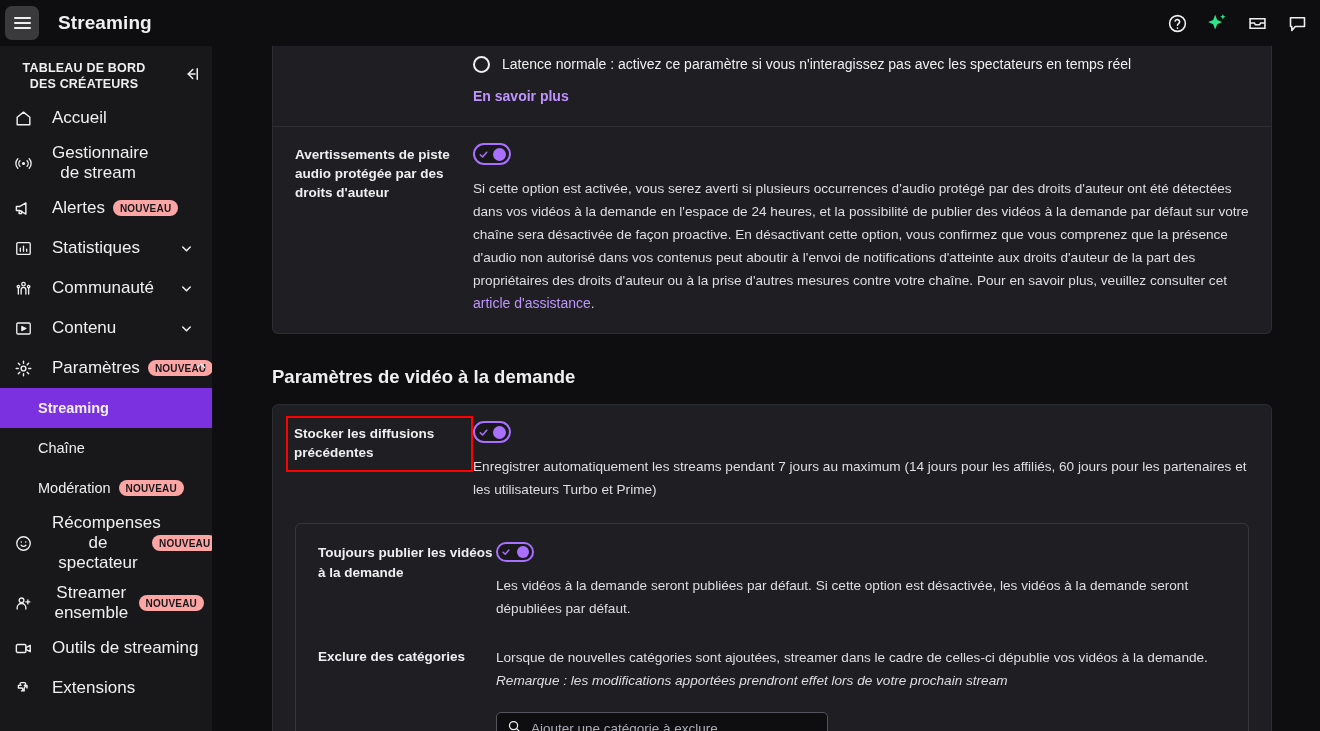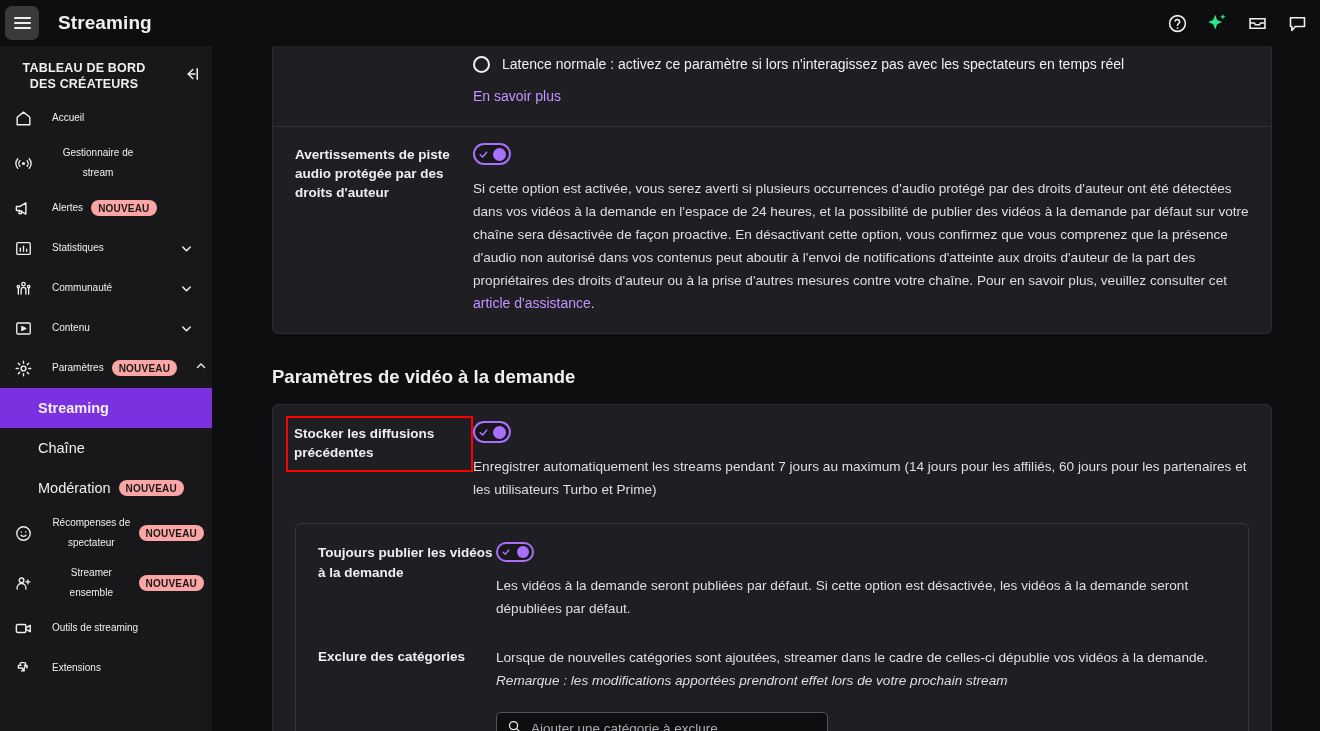--- a/index.html
+++ b/index.html
@@ -47,21 +47,21 @@
     color: #efeff1; width: 140px; text-transform: uppercase;
   }
   .sb-collapse { margin-left: auto; margin-top: 4px; cursor:pointer; width:20px; height:20px;
     display:flex; align-items:center; justify-content:center;}
   .sb-item {
     display: flex; align-items: center; min-height: 40px;
     padding: 5px 8px 5px 14px; cursor: pointer; position: relative;
   }
   .sb-item .ico { width: 22px; min-width:22px; display:flex; align-items:center; justify-content:flex-start; }
   .sb-item .lbl {
-    margin-left: 16px; font-size: 10px; color: #efeff1; line-height: 20px;
+    margin-left: 16px; font-size: 17px; color: #efeff1; line-height: 20px;
   }
   .sb-item .lbl.w90 { max-width: 92px; }
   .sb-item .chev { margin-left: auto; margin-right: 10px; display:flex; }
   .badge {
     display: inline-block; margin-left: 8px; vertical-align: middle;
     background: #fca5a5; color: #18181b; font-size: 10px; font-weight: 700;
     padding: 2.5px 7px 2.5px 7px; border-radius: 10px; letter-spacing: .2px; white-space: nowrap;
   }
   .sb-sub {
     display:flex; align-items:center; min-height: 40px; padding-left: 38px; cursor:pointer;
@@ -88,21 +88,21 @@
     color: #efeff1; padding-top: 2px;
   }
   .row-body { flex: 1; }
   .radio-line { display: flex; align-items: center; }
   .radio {
     width: 17px; height: 17px; border: 2px solid #efeff1; border-radius: 50%;
     margin-right: 12px; min-width: 17px;
   }
   .radio-text { font-size: 14px; color: #efeff1; line-height: 20px; }
   .link { color: #bf94ff; font-size: 14px; text-decoration: none; cursor: pointer; }
-  .lm { display:block; margin-top: 14px; }
+  .lm { display:block; margin-top: 14px; font-weight: bold; }
   .desc {
     font-size: 13.6px; line-height: 23px; color: #dedee3; margin-top: 12px;
   }
   .desc.nospace { margin-top: 10px; }
 
   
   .toggle {
     width: 38px; height: 22px; border-radius: 11px; border: 2px solid #a970ff;
     background: #18181b; display: flex; align-items: center; justify-content: space-between;
     padding: 0 3px; cursor: pointer; min-width: 38px;
@@ -347,21 +347,21 @@
 </div>
 
 <div class="main">
 
   <div class="card top">
     <div class="row" style="padding-top:10px;padding-bottom:22px;">
       <div class="row-label"></div>
       <div class="row-body">
         <div class="radio-line">
           <span class="radio"></span>
-          <span class="radio-text">Latence normale : activez ce paramètre si lors n'interagissez pas avec les spectateurs en temps réel</span>
+          <span class="radio-text">Latence normale : activez ce paramètre si vous n'interagissez pas avec les spectateurs en temps réel</span>
         </div>
         <a class="link lm">En savoir plus</a>
       </div>
     </div>
 
     <div class="row">
       <div class="row-label">Avertissements de piste audio protégée par des droits d'auteur</div>
       <div class="row-body">
         <div class="toggle">
           <svg width="11" height="11" viewBox="0 0 24 24" fill="none" stroke="#a970ff" stroke-width="3.4" stroke-linecap="round" stroke-linejoin="round">

